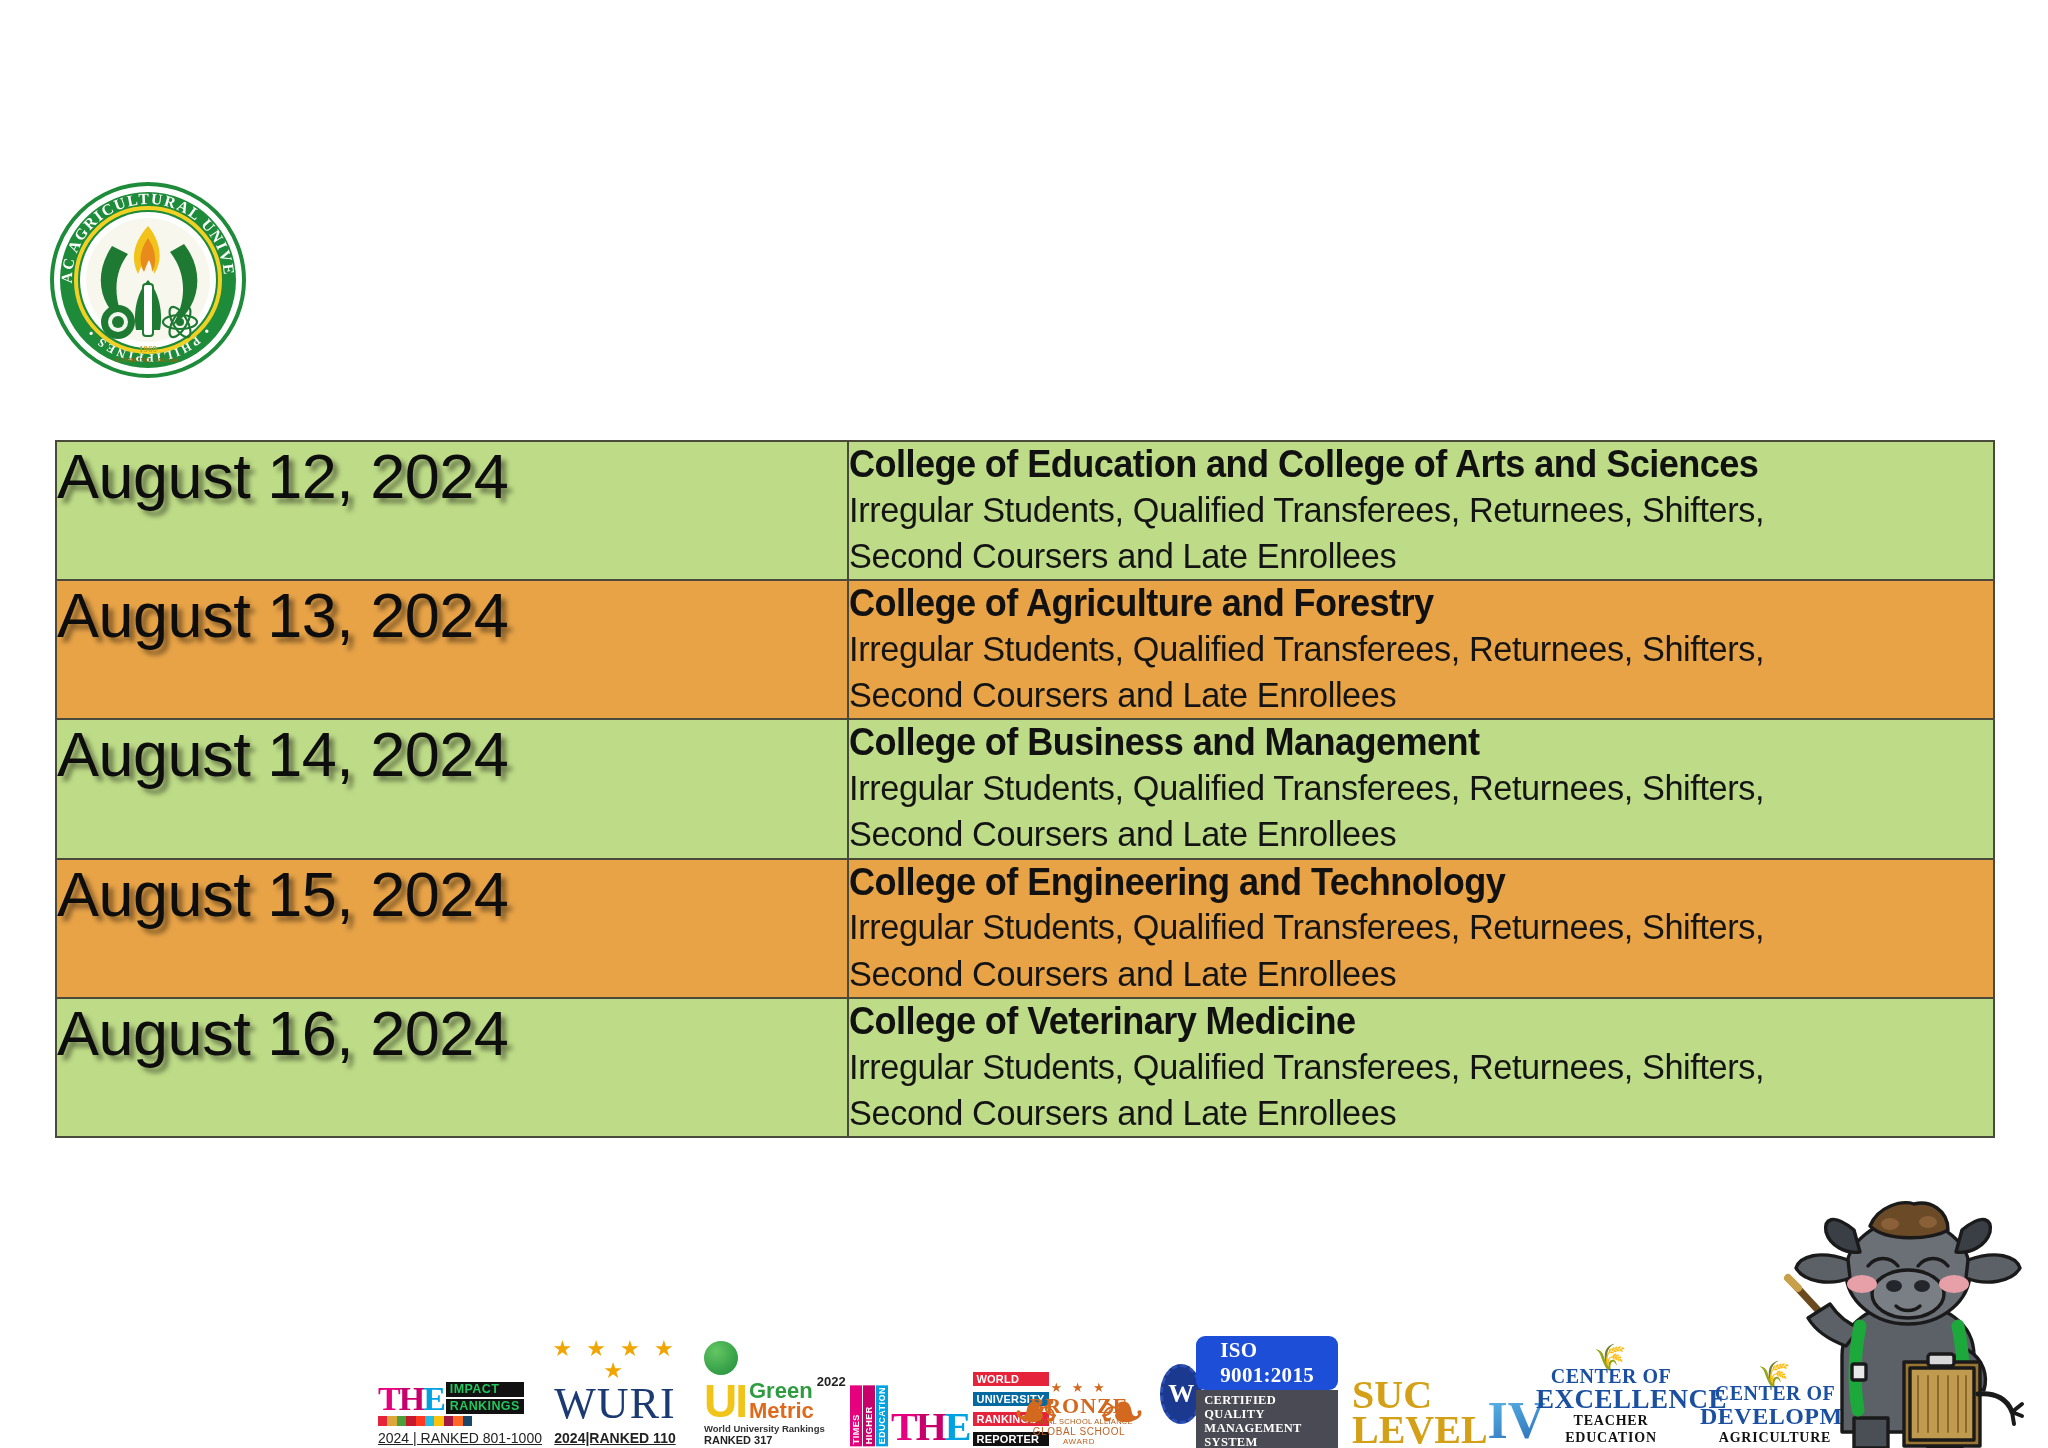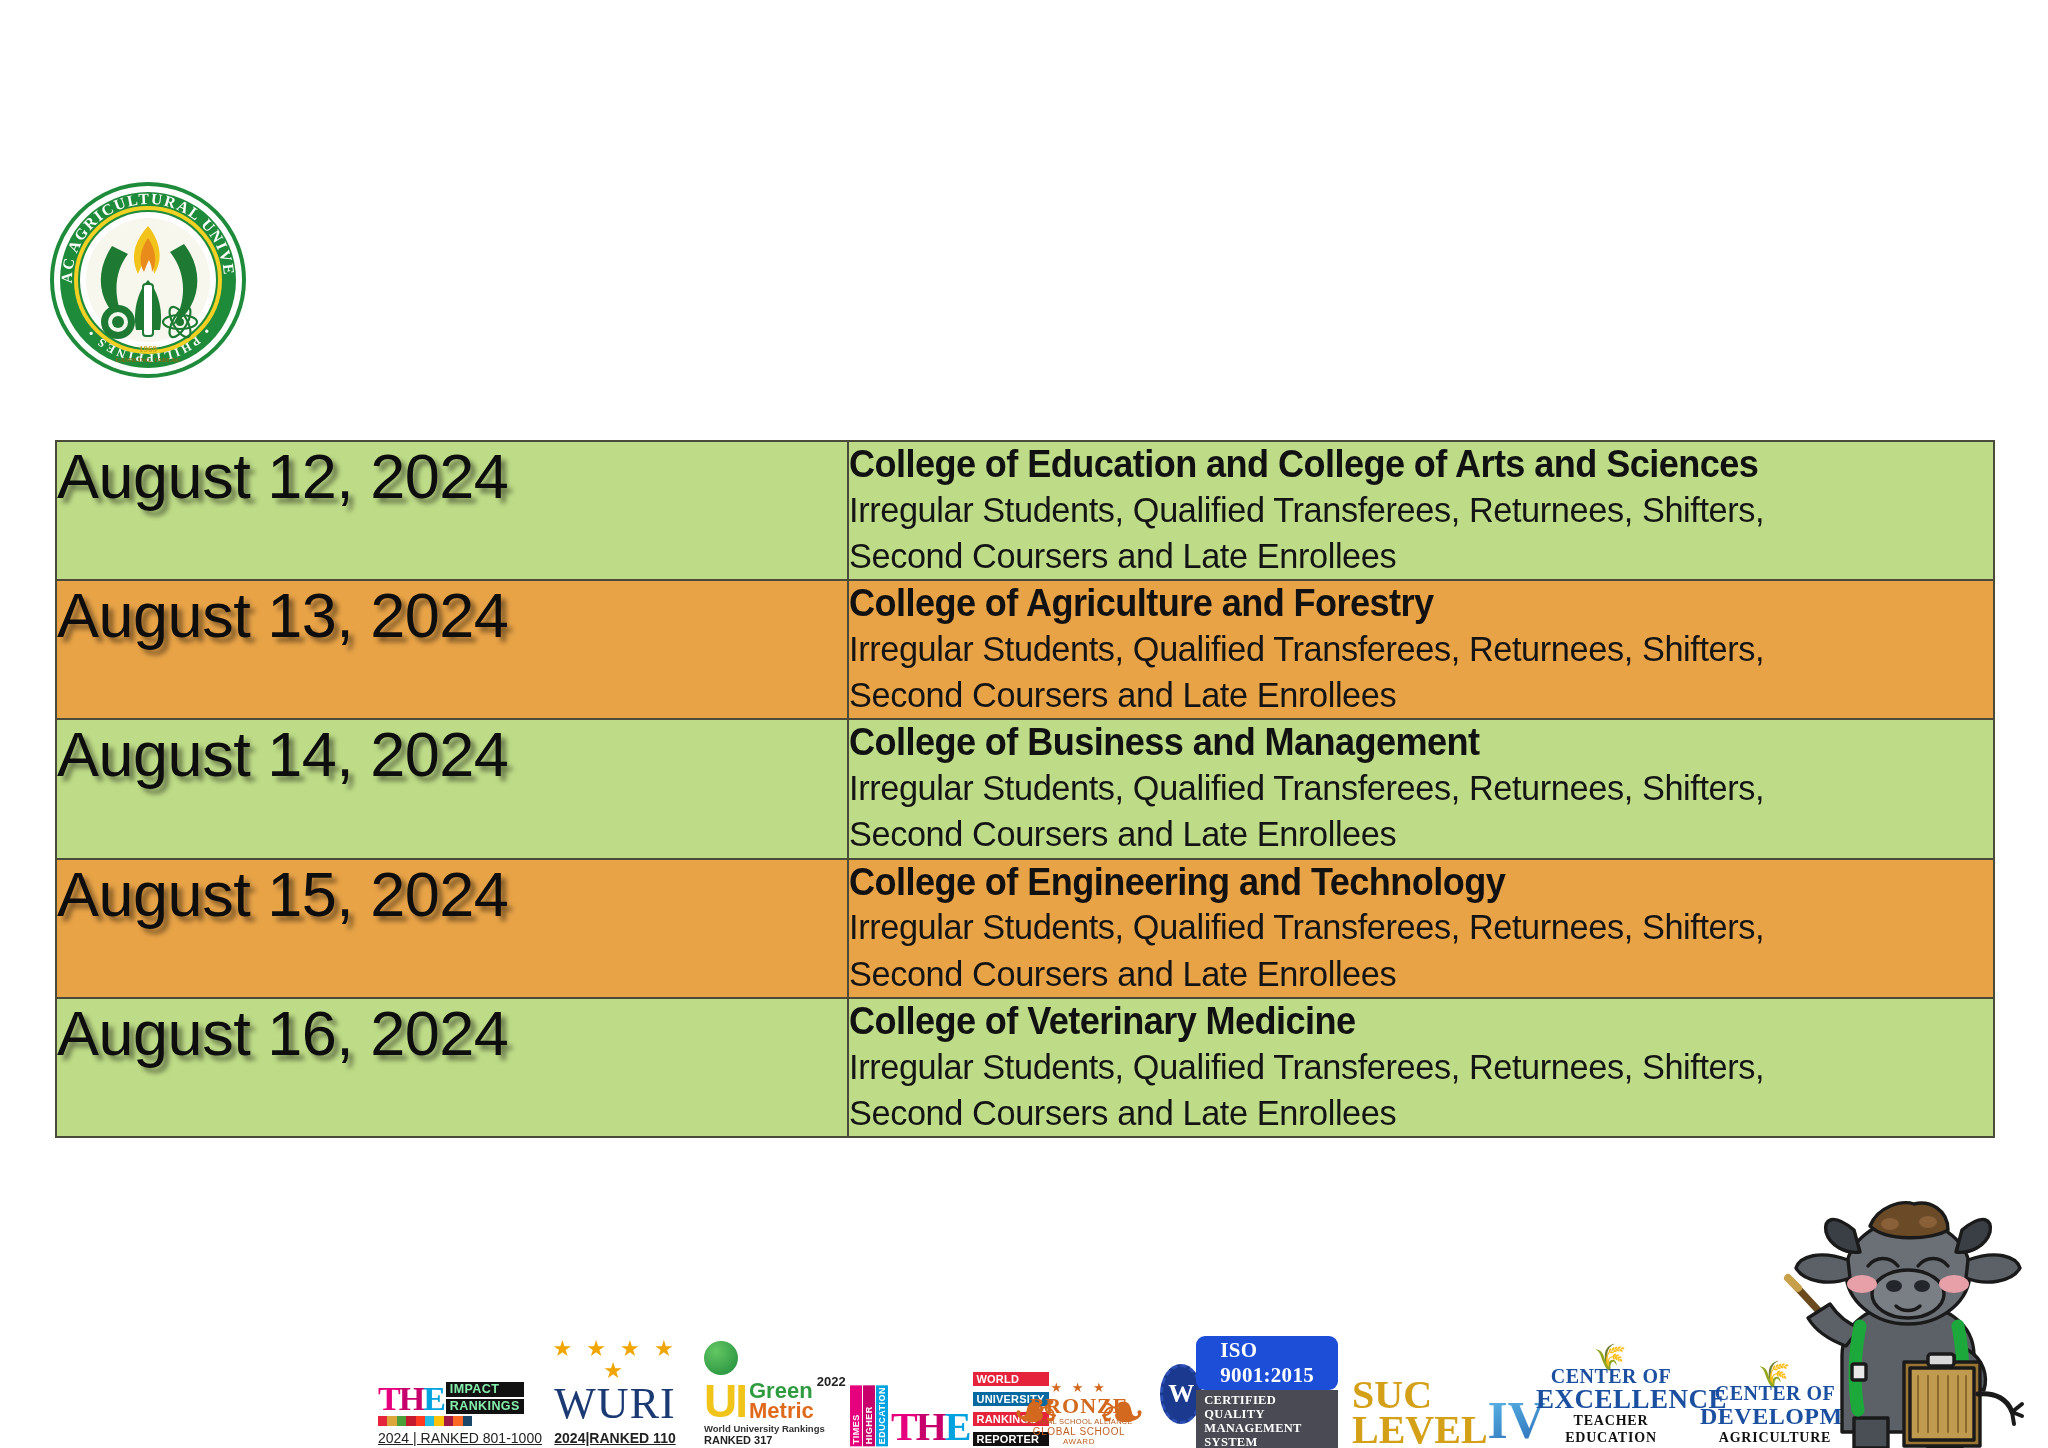--- a/index.html
+++ b/index.html
@@ -96,21 +96,21 @@
 
   
   .the-impact{width:148px;}
   .the-impact .the-word{
     font-family:"Liberation Serif","DejaVu Serif",serif;
     font-weight:bold;font-size:34px;line-height:30px;letter-spacing:-2px;
   }
   .the-impact .t{color:#E6007E;}
   .the-impact .h{color:#C8006B;}
   .the-impact .e{color:#00A3E0;}
-  .tag-box{background:#111;color:#86efac;font-size:12.5px;font-weight:bold;
+  .tag-box{background:#111;color:#22c55e;font-size:12.5px;font-weight:bold;
     letter-spacing:0.4px;padding:1px 4px;line-height:13px;}
   .colorbar{display:flex;height:10px;width:94px;margin-top:2px;}
   .colorbar i{flex:1;display:block;}
   .badge-caption{font-size:14px;color:#222;margin-top:4px;white-space:nowrap;
     font-family:"Liberation Sans",sans-serif;text-decoration:underline;}
 
   
   .wuri{width:150px;text-align:center;}
   .stars{color:#F0A500;font-size:22px;letter-spacing:4px;line-height:22px;}
   .wuri-word{font-family:"Liberation Serif","DejaVu Serif",serif;

